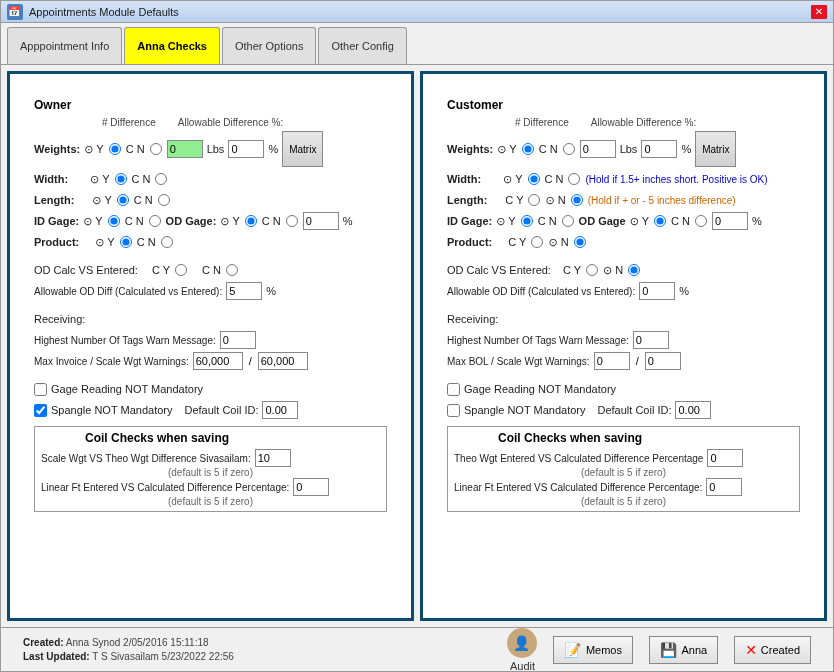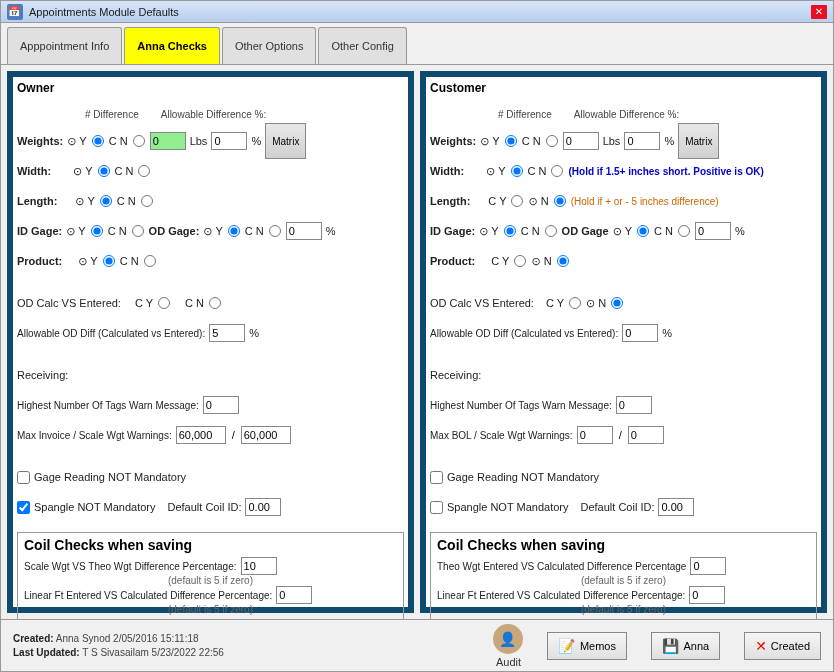--- a/index.html
+++ b/index.html
@@ -75,26 +75,26 @@
     }
     .content {
       display: flex;
       flex: 1;
       padding: 6px;
       gap: 6px;
       overflow: hidden;
     }
     .panel {
       flex: 1;
-      border: 6px solid #0c4a6e;
+      border: 3px solid #0c4a6e;
       background: white;
-      padding: 4px;
+      padding: 24px;
       display: flex;
       flex-direction: column;
-      gap: 12px;
+      gap: 3px;
     }
     .panel-title {
       font-weight: bold;
       font-size: 12px;
       margin-bottom: 2px;
     }
     .row {
       display: flex;
       align-items: center;
       gap: 4px;
@@ -132,48 +132,48 @@
       border: 1px solid #888;
       padding: 1px 6px;
       font-size: 10px;
       cursor: pointer;
       height: 36px;
     }
     .hint-text {
       color: #0000cc;
       font-size: 10px;
       white-space: nowrap;
-      font-weight: bold;
     }
     .hint-orange {
       color: #cc6600;
       font-size: 10px;
     }
     .divider {
       height: 4px;
     }
     .section-box {
       border: 1px solid #999;
       padding: 4px 6px;
       margin-top: 4px;
     }
     .section-box-title {
-      font-size: 14px;
+      font-size: 12px;
       font-weight: bold;
       margin-bottom: 4px;
+      margin-left: 44px;
     }
     .slash-sep { margin: 0 2px; }
     .footer {
-      height: 52px;
+      height: 44px;
       background: #f0f0f0;
       border-top: 1px solid #999;
       display: flex;
       align-items: center;
-      padding: 0 12px;
-      gap: 24px;
+      padding: 0 22px;
+      gap: 16px;
       flex-shrink: 0;
     }
     .footer-info {
       flex: 1;
       font-size: 10px;
       color: #444;
       line-height: 1.4;
     }
     .footer-info .label-bold { font-weight: bold; color: #222; }
     .audit-area {
@@ -343,21 +343,21 @@
       <div class="row">
         <input type="checkbox" checked="" style="">
         <span class="label">Spangle NOT Mandatory</span>
         <span style="margin-left:8px;" class="label">Default Coil ID:</span>
         <input type="text" class="input-sm" value="0.00" style="">
       </div>
 
       <div class="section-box">
         <div class="section-box-title">Coil Checks when saving</div>
         <div class="row">
-          <span class="label" style="font-size:10px;">Scale Wgt VS Theo Wgt Difference Percentage:</span>
+          <span class="label" style="font-size:10px;">Scale Wgt VS Theo Wgt Difference Sivasailam:</span>
           <input type="text" class="input-sm" value="10" style="">
         </div>
         <div style="font-size:10px; color:#666; text-align:center;">(default is 5 if zero)</div>
         <div class="row">
           <span class="label" style="font-size:10px;">Linear Ft Entered VS Calculated Difference Percentage:</span>
           <input type="text" class="input-sm" value="0" style="">
         </div>
         <div style="font-size:10px; color:#666; text-align:center;">(default is 5 if zero)</div>
       </div>
     </div>

